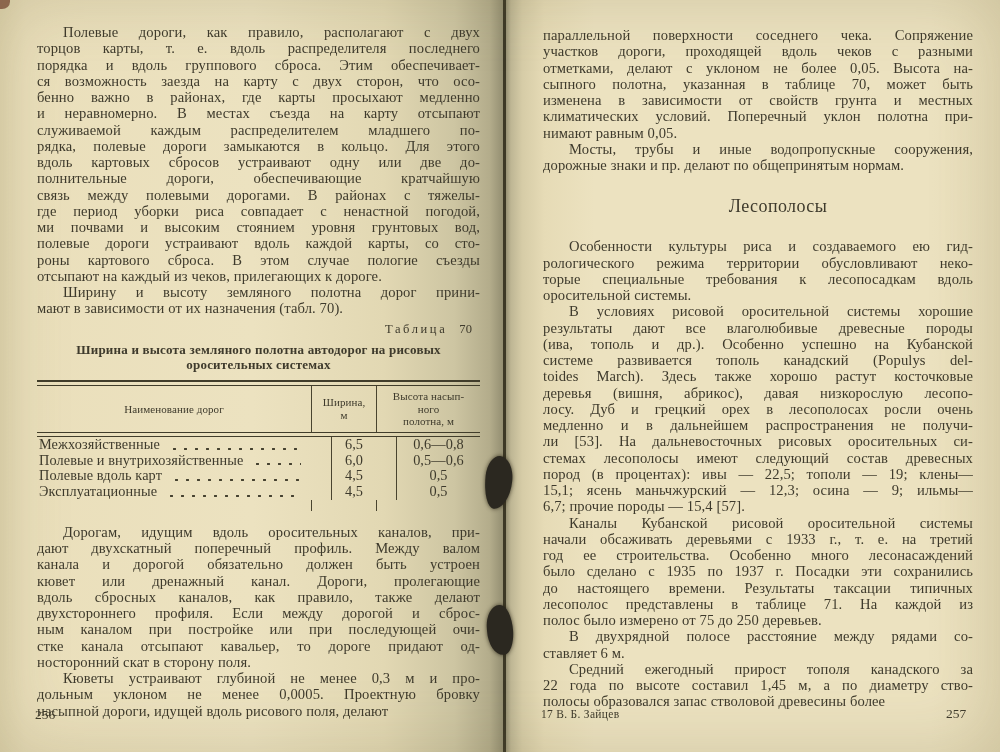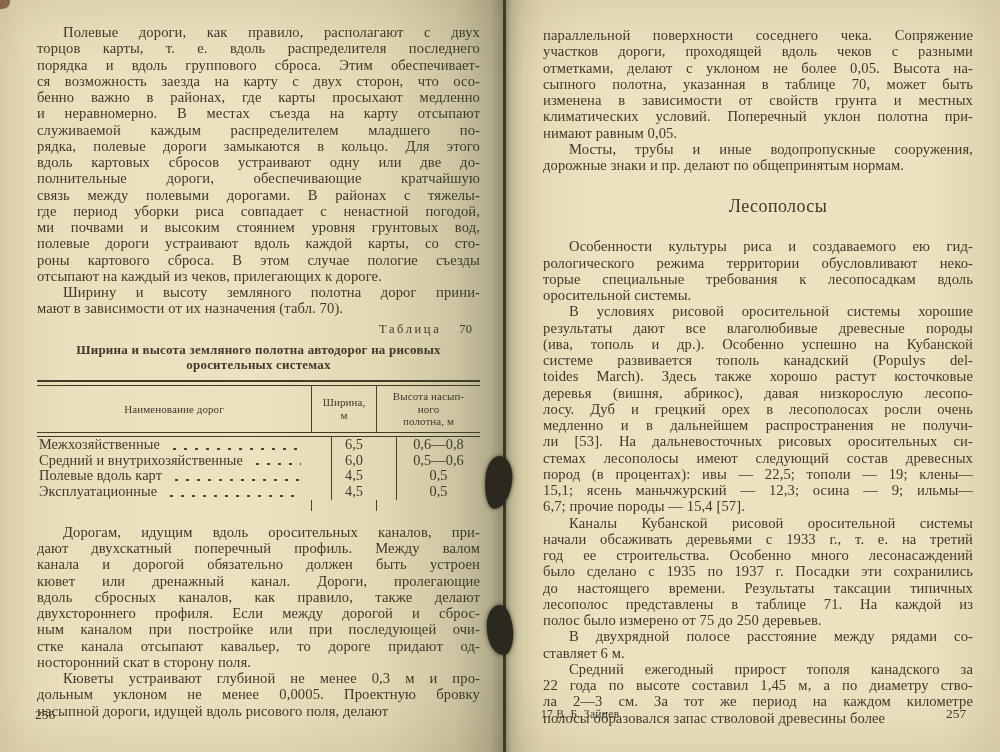--- a/index.html
+++ b/index.html
@@ -38,21 +38,21 @@
   .text-col{position:absolute;font-size:14.6px;line-height:16.25px;letter-spacing:.1px;}
   .col-left{left:37px;top:24px;width:443px;}
   .col-right{left:543px;top:27px;width:430px;}
   .para{margin:0;}
   .para .ln{text-align:justify;text-align-last:justify;min-height:16.25px;}
   .para .ln.last{text-align:left;text-align-last:left;}
   .para.ind .ln:first-child{text-indent:26px;}
 
   
   .tbl-label{font-size:12.5px;text-align:right;padding:4px 8px 3px 0;}
-  .tbl-label .w{letter-spacing:2.6px;margin-right:18px;}
+  .tbl-label .w{letter-spacing:2.6px;margin-right:12px;}
   .tbl-caption{font-weight:bold;font-size:13px;line-height:15.5px;text-align:center;margin:2px 0 7px 0;letter-spacing:.2px;}
   .tbl{display:grid;grid-template-columns:274px 65px 104px;width:443px;margin:0 0 13px 0;}
   .tbl .rule{grid-column:1/-1;}
   .tbl .rule.top{height:3px;border-top:2px solid #413d2b;border-bottom:1px solid #413d2b;}
   .tbl .rule.mid{height:3px;border-top:1px solid #413d2b;border-bottom:1px solid #413d2b;}
   .tbl .h{display:flex;flex-direction:column;justify-content:center;align-items:center;
           font-size:11px;line-height:12.5px;padding:4px 2px;min-height:38px;text-align:center;}
   .tbl .c2,.tbl .c3{border-left:1px solid #49442f;}
   .tbl .b{font-size:14.3px;line-height:15.8px;display:flex;align-items:baseline;}
   .tbl .b.c1{padding-left:2px;}
@@ -130,21 +130,21 @@
       </div>
     <div class="rule mid"></div>
 
   <div class="b c1">
         <span>Межхозяйственные</span>
         <span class="leader"></span>
       </div>
       <div class="b c2">6,5</div>
       <div class="b c3">0,6—0,8</div>
       <div class="b c1">
-        <span>Средний и внутрихозяйственные</span>
+        <span>Полевые и внутрихозяйственные</span>
         <span class="leader"></span>
       </div>
       <div class="b c2">6,0</div>
       <div class="b c3">0,5—0,6</div>
       <div class="b c1">
         <span>Полевые вдоль карт</span>
         <span class="leader"></span>
       </div>
       <div class="b c2">4,5</div>
       <div class="b c3">0,5</div>
@@ -229,21 +229,20 @@
         <div class="ln">лесополос представлены в таблице 71. На каждой из</div>
         <div class="ln last">полос было измерено от 75 до 250 деревьев.</div>
       </div>
       <div class="para ind">
         <div class="ln">В двухрядной полосе расстояние между рядами со-</div>
         <div class="ln last">ставляет 6 м.</div>
       </div>
       <div class="para ind">
         <div class="ln">Средний ежегодный прирост тополя канадского за</div>
         <div class="ln">22 года по высоте составил 1,45 м, а по диаметру ство-</div>
-        <div class="ln">ла 2—3 см. За тот же период на каждом километре</div>
         <div class="ln last">полосы образовался запас стволовой древесины более</div>
       </div>
     </div>
 </div>
 
 <div class="pg-num pg-num-left">256</div>
 <div class="signature">17  В. Б. Зайцев</div>
 <div class="pg-num pg-num-right">257</div>
 
 <div class="vignette"></div>

